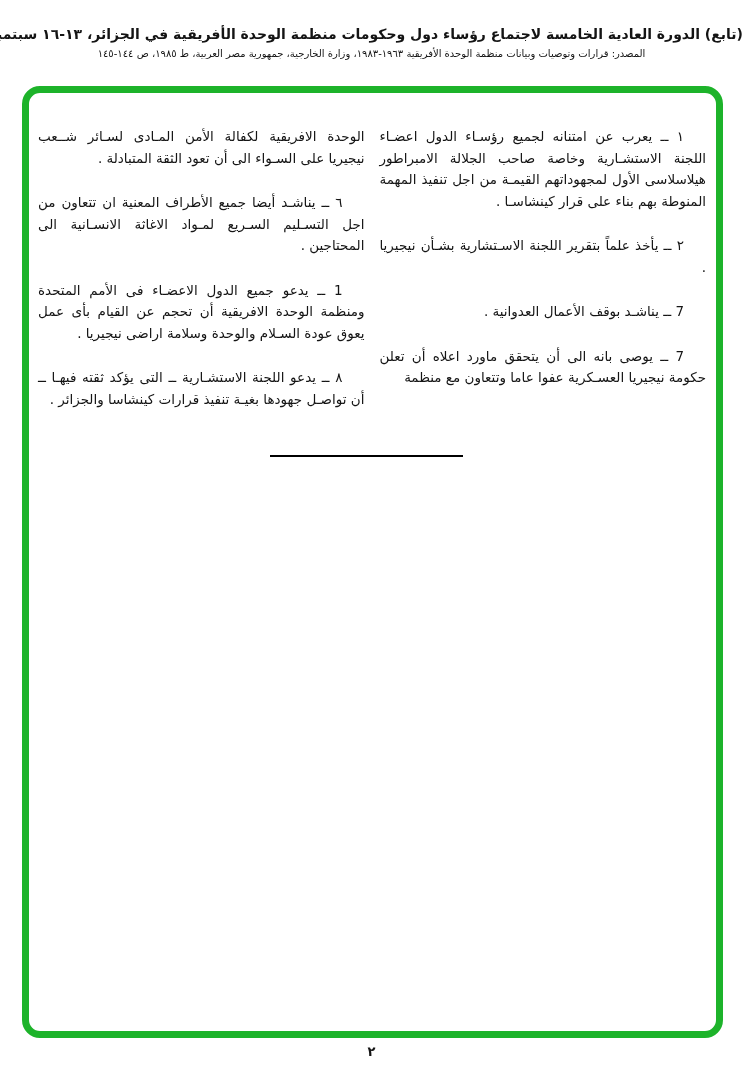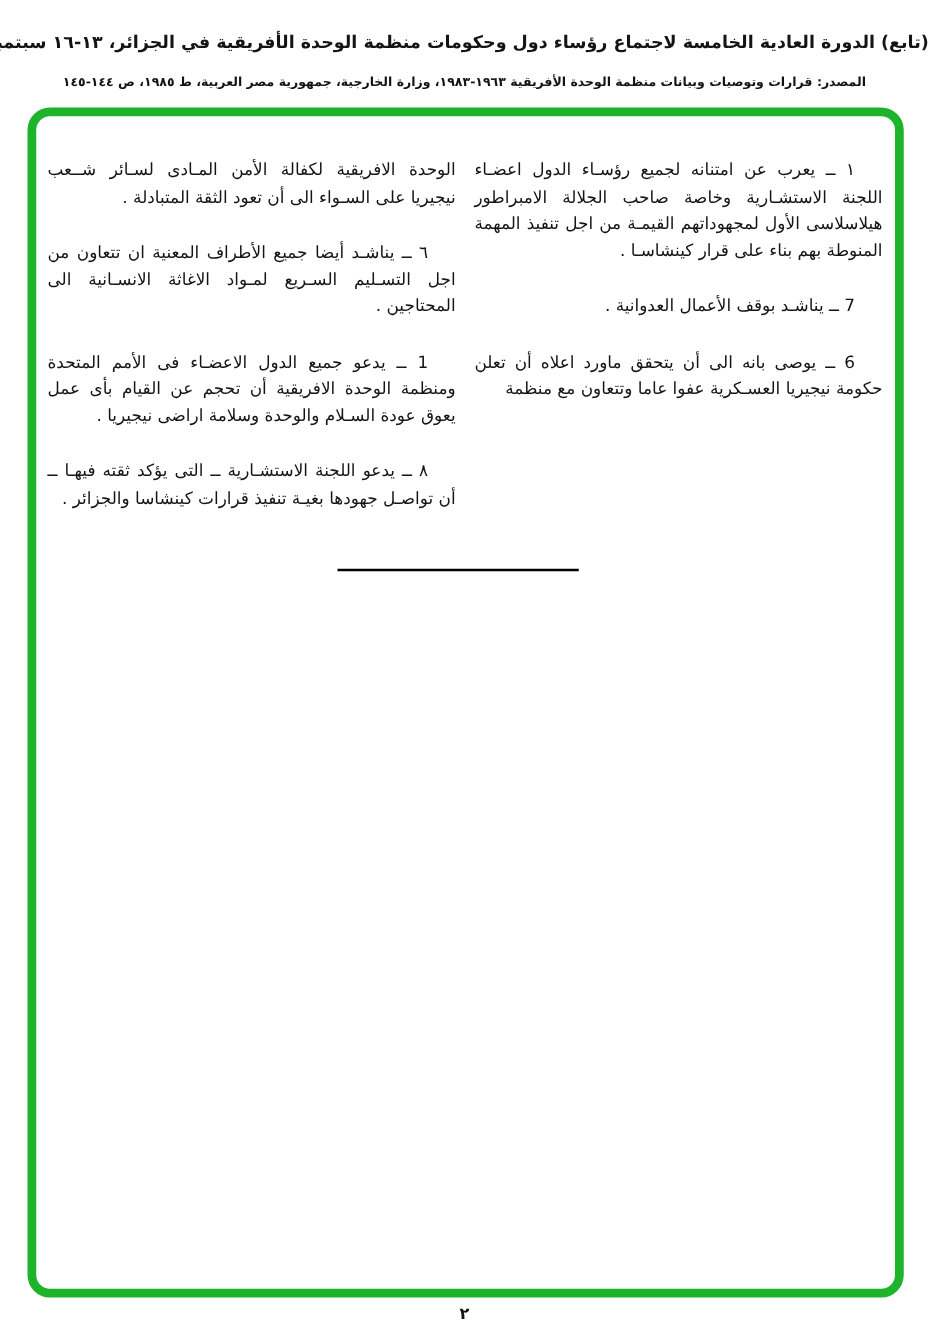--- a/index.html
+++ b/index.html
@@ -22,23 +22,23 @@
     text-align: center;
     direction: rtl;
   }
   .header-title {
     font-size: 14px;
     font-weight: bold;
     letter-spacing: 0.2px;
     white-space: nowrap;
   }
   .header-source {
-    margin-top: 19px;
+    margin-top: 6px;
     font-size: 10px;
-    font-weight: bold;
+    font-weight: normal;
     white-space: nowrap;
   }
   .frame {
     position: absolute;
     left: 22px;
     top: 86px;
     width: 701px;
     height: 952px;
     border: 7px solid var(--frame-green);
     border-radius: 18px;
@@ -94,22 +94,23 @@
   <div class="header">
     <div class="header-title">(تابع) الدورة العادية الخامسة لاجتماع رؤساء دول وحكومات منظمة الوحدة الأفريقية في الجزائر، ١٣-١٦ سبتمبر ١٩٦٨</div>
     <div class="header-source">المصدر: قرارات وتوصيات وبيانات منظمة الوحدة الأفريقية ١٩٦٣-١٩٨٣، وزارة الخارجية، جمهورية مصر العربية، ط ١٩٨٥، ص ١٤٤-١٤٥</div>
   </div>
 
   <div class="frame"></div>
 
   <div class="columns">
     <div class="col">
       <p class="para">١ ــ يعرب عن امتنانه لجميع رؤسـاء الدول اعضـاء اللجنة الاستشـارية وخاصة صاحب الجلالة الامبراطور هيلاسلاسى الأول لمجهوداتهم القيمـة من اجل تنفيذ المهمة المنوطة بهم بناء على قرار كينشاسـا .</p>
+      <p class="para">٢ ــ يأخذ علماً بتقرير اللجنة الاسـتشارية بشـأن نيجيريا .</p>
       <p class="para">7 ــ يناشـد بوقف الأعمال العدوانية .</p>
-      <p class="para">6 ــ يوصى بانه الى أن يتحقق ماورد اعلاه أن تعلن حكومة نيجيريا العسـكرية عفوا عاما وتتعاون مع منظمة</p>
+      <p class="para">7 ــ يوصى بانه الى أن يتحقق ماورد اعلاه أن تعلن حكومة نيجيريا العسـكرية عفوا عاما وتتعاون مع منظمة</p>
     </div>
     <div class="col">
       <p class="para continuation">الوحدة الافريقية لكفالة الأمن المـادى لسـائر شــعب نيجيريا على السـواء الى أن تعود الثقة المتبادلة .</p>
       <p class="para">٦ ــ يناشـد أيضا جميع الأطراف المعنية ان تتعاون من اجل التسـليم السـريع لمـواد الاغاثة الانسـانية الى المحتاجين .</p>
       <p class="para">1 ــ يدعو جميع الدول الاعضـاء فى الأمم المتحدة ومنظمة الوحدة الافريقية أن تحجم عن القيام بأى عمل يعوق عودة السـلام والوحدة وسلامة اراضى نيجيريا .</p>
       <p class="para">٨ ــ يدعو اللجنة الاستشـارية ــ التى يؤكد ثقته فيهـا ــ أن تواصـل جهودها بغيـة تنفيذ قرارات كينشاسا والجزائر .</p>
     </div>
   </div>
 
   <div class="divider"></div>

